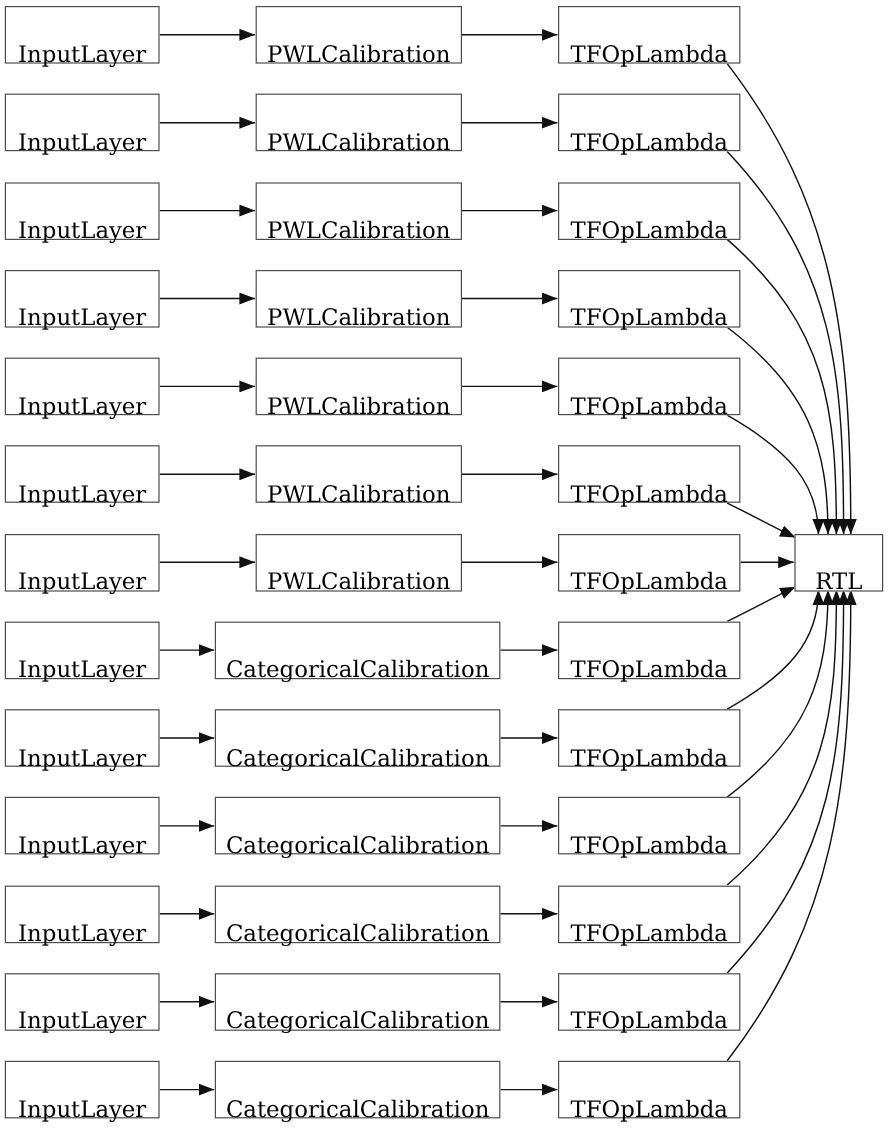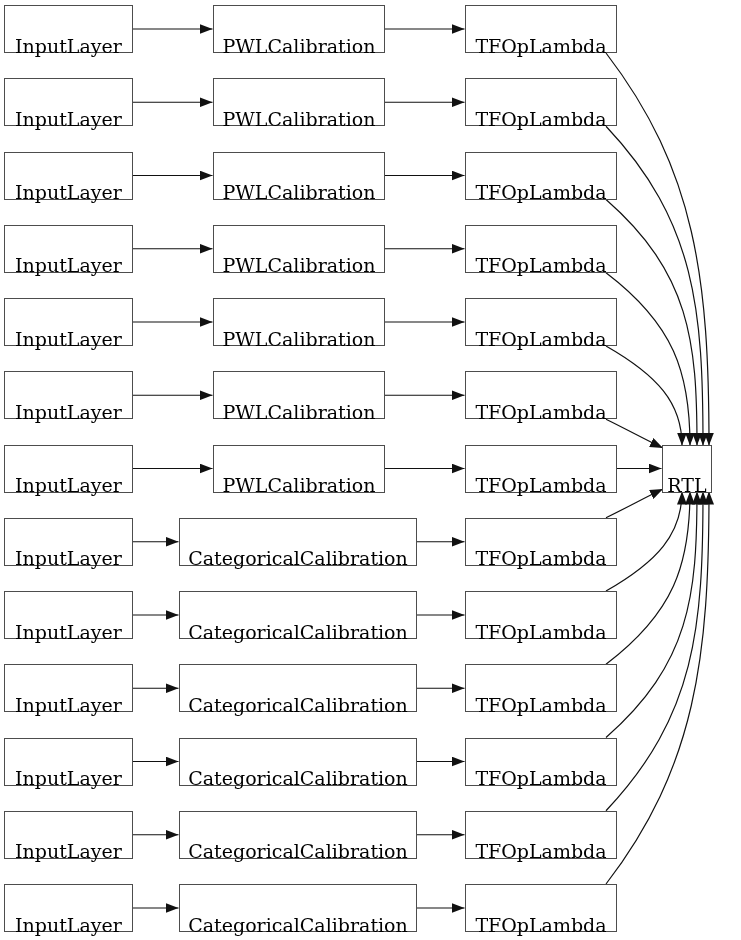--- a/index.html
+++ b/index.html
@@ -190,16 +190,16 @@
     </div>
     <div class="node" style="left: 4px; top: 884px; width: 129px; height: 48px;">
       <span>InputLayer</span>
     </div>
     <div class="node" style="left: 179px; top: 884px; width: 238px; height: 48px;">
       <span>CategoricalCalibration</span>
     </div>
     <div class="node" style="left: 465px; top: 884px; width: 152px; height: 48px;">
       <span>TFOpLambda</span>
     </div>
-    <div class="node" style="left: 662px; top: 444.5px; width: 50px; height: 48px;">
+    <div class="node" style="left: 662px; top: 444.5px; width: 74px; height: 48px;">
       <span>RTL</span>
     </div>
   </div>
 
 </body></html>

